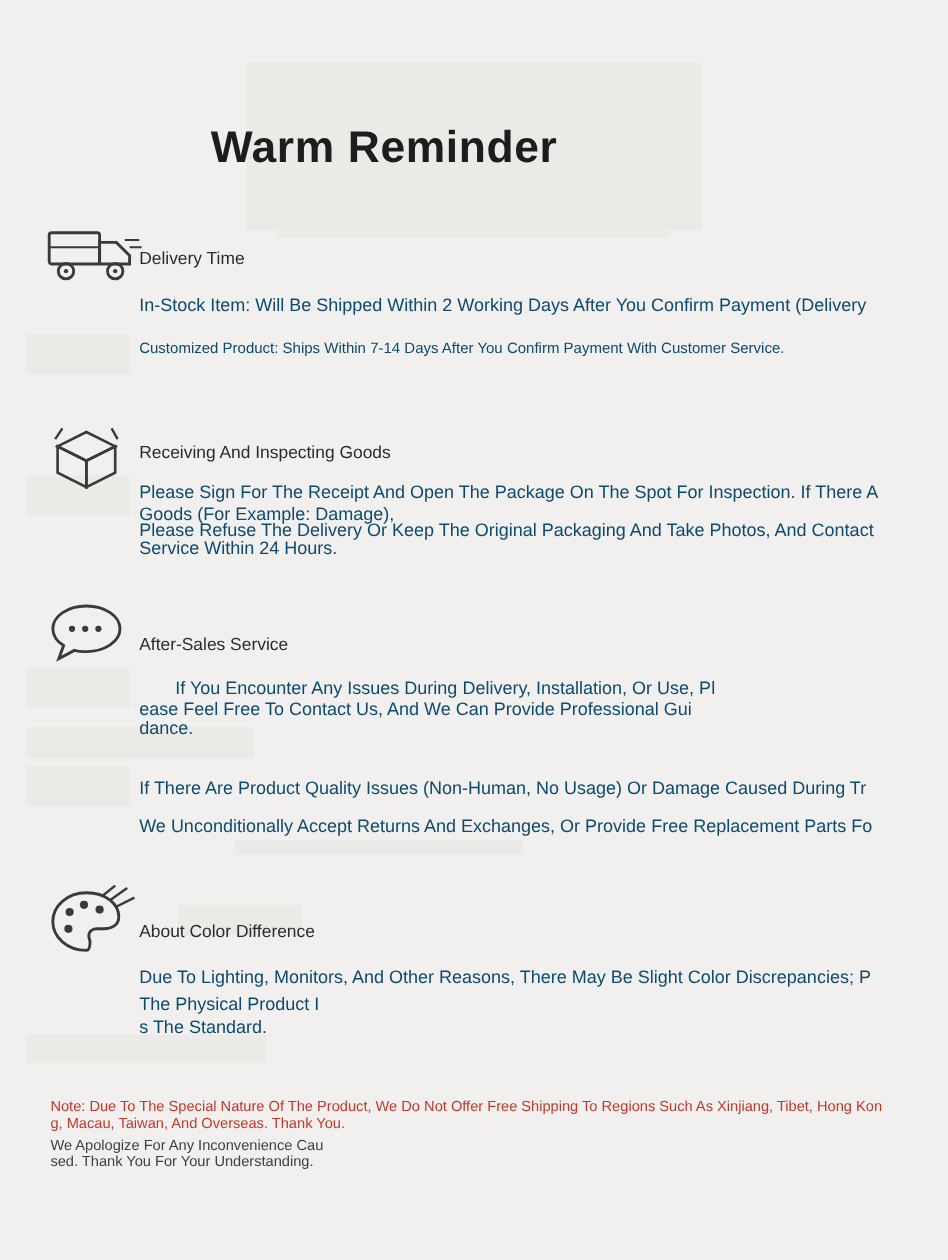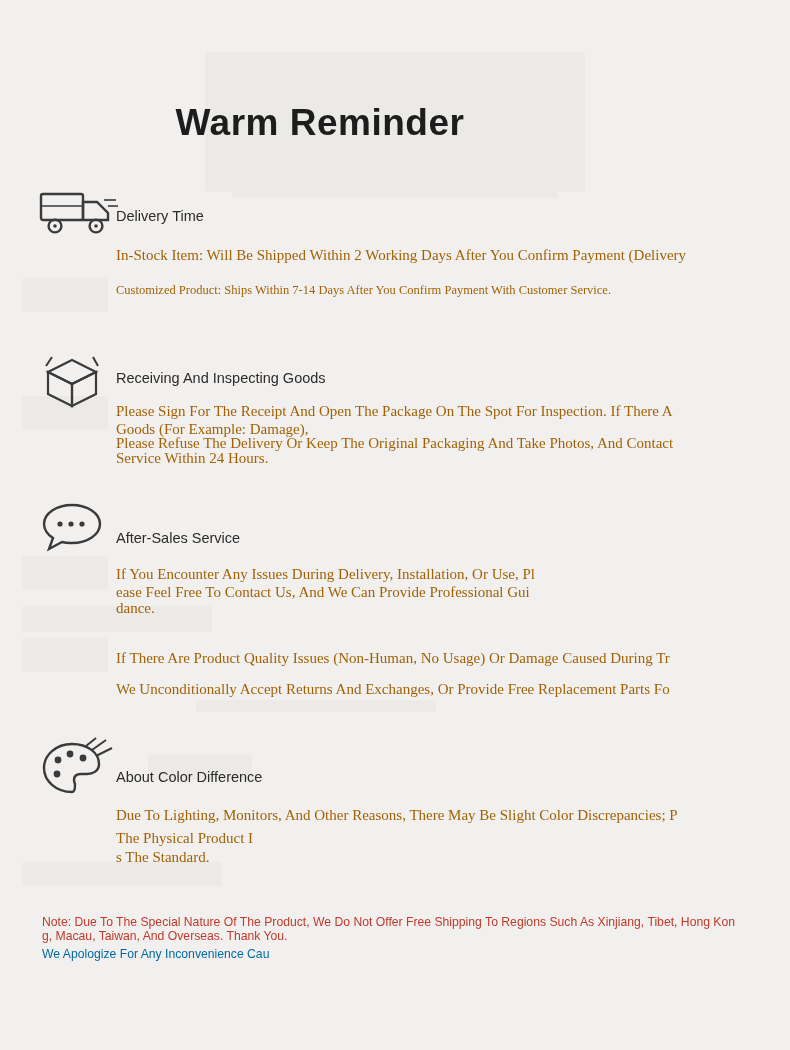--- a/index.html
+++ b/index.html
@@ -61,24 +61,23 @@
     left: 116px;
     font-size: 14.5px;
     color: #2b2b2b;
     line-height: 18px;
   }
 
   .sec-line {
     position: absolute;
     left: 116px;
     font-size: 15px;
-    color: #a16207;
+    color: #0c4a6e;
     line-height: 22px;
     white-space: nowrap;
-    font-family: Liberation Serif, serif;
   }
 
   .sec-line.small {
     font-size: 12.5px;
     line-height: 18px;
   }
 
   .note {
     position: absolute;
     left: 42px;
@@ -86,21 +85,21 @@
     line-height: 14.5px;
     color: #c0392b;
     width: 720px;
   }
 
   .note-sub {
     position: absolute;
     left: 42px;
     font-size: 12.2px;
     line-height: 14.5px;
-    color: #0369a1;
+    color: #404040;
     width: 720px;
   }
 
   svg { display: block; }
 </style>
 </head>
 <body>
 
 <div class="page">
 
@@ -156,21 +155,21 @@
   <div class="section">
     <div class="icon-wrap" style="top:502px;">
       <svg width="70" height="56" viewBox="0 0 70 56">
         <path d="M6 22 a28 19 0 1 1 28 19 a34 34 0 0 1 -10 -1 l-13 7 l4 -11 a22 18 0 0 1 -9 -14 z" fill="none" stroke="#3a3a3a" stroke-width="2.4"></path>
         <circle cx="22" cy="22" r="2.6" fill="#3a3a3a"></circle>
         <circle cx="33" cy="22" r="2.6" fill="#3a3a3a"></circle>
         <circle cx="44" cy="22" r="2.6" fill="#3a3a3a"></circle>
       </svg>
     </div>
     <div class="sec-head" style="top:529px;">After-Sales Service</div>
-    <div class="sec-line" style="top:563px;">If You Encounter Any Issues During Delivery, Installation, Or Use, Pl</div>
+    <div class="sec-line" style="top:563px;margin-left:30px;">If You Encounter Any Issues During Delivery, Installation, Or Use, Pl</div>
     <div class="sec-line" style="top:581px;">ease Feel Free To Contact Us, And We Can Provide Professional Gui</div>
     <div class="sec-line" style="top:597px;">dance.</div>
     <div class="sec-line" style="top:647px;">If There Are Product Quality Issues (Non-Human, No Usage) Or Damage Caused During Tr</div>
     <div class="sec-line" style="top:678px;">We Unconditionally Accept Returns And Exchanges, Or Provide Free Replacement Parts Fo</div>
   </div>
 
   <div class="section">
     <div class="icon-wrap" style="top:736px;">
       <svg width="82" height="64" viewBox="0 0 82 64">
         <path d="M34 56 c-16 0 -28 -11 -28 -24 c0 -13 12 -24 28 -24 c16 0 27 9 27 20 c0 7 -6 10 -12 10 h-6 c-4 0 -7 2 -7 6 c0 2 1 3 1 5 c0 4 -1 7 -3 7 z" fill="none" stroke="#3a3a3a" stroke-width="2.4"></path>
@@ -185,14 +184,15 @@
     </div>
     <div class="sec-head" style="top:768px;">About Color Difference</div>
     <div class="sec-line" style="top:804px;">Due To Lighting, Monitors, And Other Reasons, There May Be Slight Color Discrepancies; P</div>
     <div class="sec-line" style="top:827px;">The Physical Product I</div>
     <div class="sec-line" style="top:846px;">s The Standard.</div>
   </div>
 
   <div class="note" style="top:929px;">g, Macau, Taiwan, And Overseas. Thank You.</div>
   <div class="note" style="top:915px;">Note: Due To The Special Nature Of The Product, We Do Not Offer Free Shipping To Regions Such As Xinjiang, Tibet, Hong Kon</div>
   <div class="note-sub" style="top:947px;">We Apologize For Any Inconvenience Cau</div>
+  <div class="note-sub" style="top:961px;">sed. Thank You For Your Understanding.</div>
 
 </div>
 
 </body></html>

